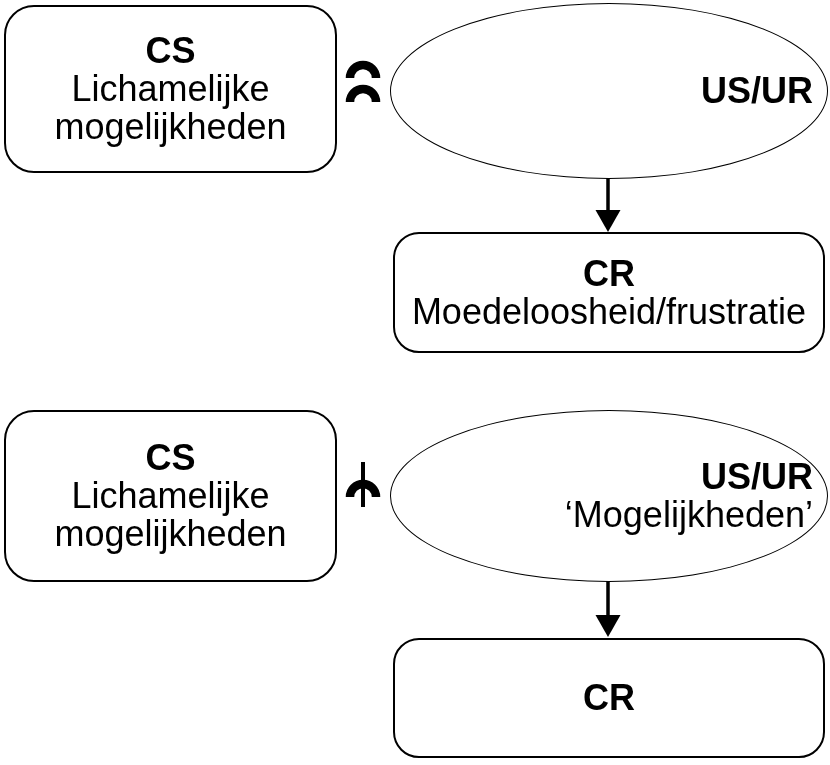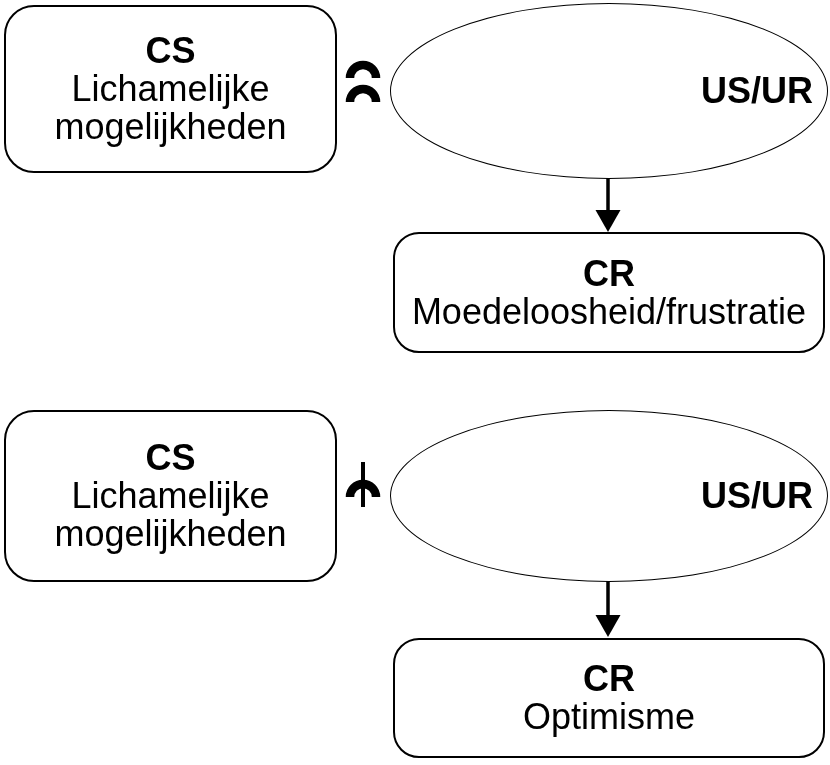--- a/index.html
+++ b/index.html
@@ -83,27 +83,27 @@
 
   <div class="icon-wrap" style="left:345px; top:461px;">
     <svg width="36" height="48" viewBox="0 0 36 48">
       <line x1="18" y1="1" x2="18" y2="46" stroke="#000000" stroke-width="4"></line>
       <path d="M5,36 A13,13 0 0 1 31,36" fill="none" stroke="#000000" stroke-width="8.5"></path>
     </svg>
   </div>
 
   <div class="node ellipse" style="left:390px; top:410px; width:438px; height:172px;">
     <div class="title">US/UR</div>
+    <div class="desc">‘Mogelijkheden’</div>
   </div>
 
   <div class="icon-wrap" style="left:593px; top:580px;">
     <svg width="30" height="58" viewBox="0 0 30 58">
       <line x1="15" y1="1" x2="15" y2="36" stroke="#000000" stroke-width="3.5"></line>
       <polygon points="2.5,35 27.5,35 15,57" fill="#000000"></polygon>
     </svg>
   </div>
 
   <div class="node crbox" style="left:393px; top:638px; width:432px; height:120px;">
     <div class="title">CR</div>
-    <div class="desc">Optimisme</div>
   </div>
 
 </div>
 
 </body></html>

